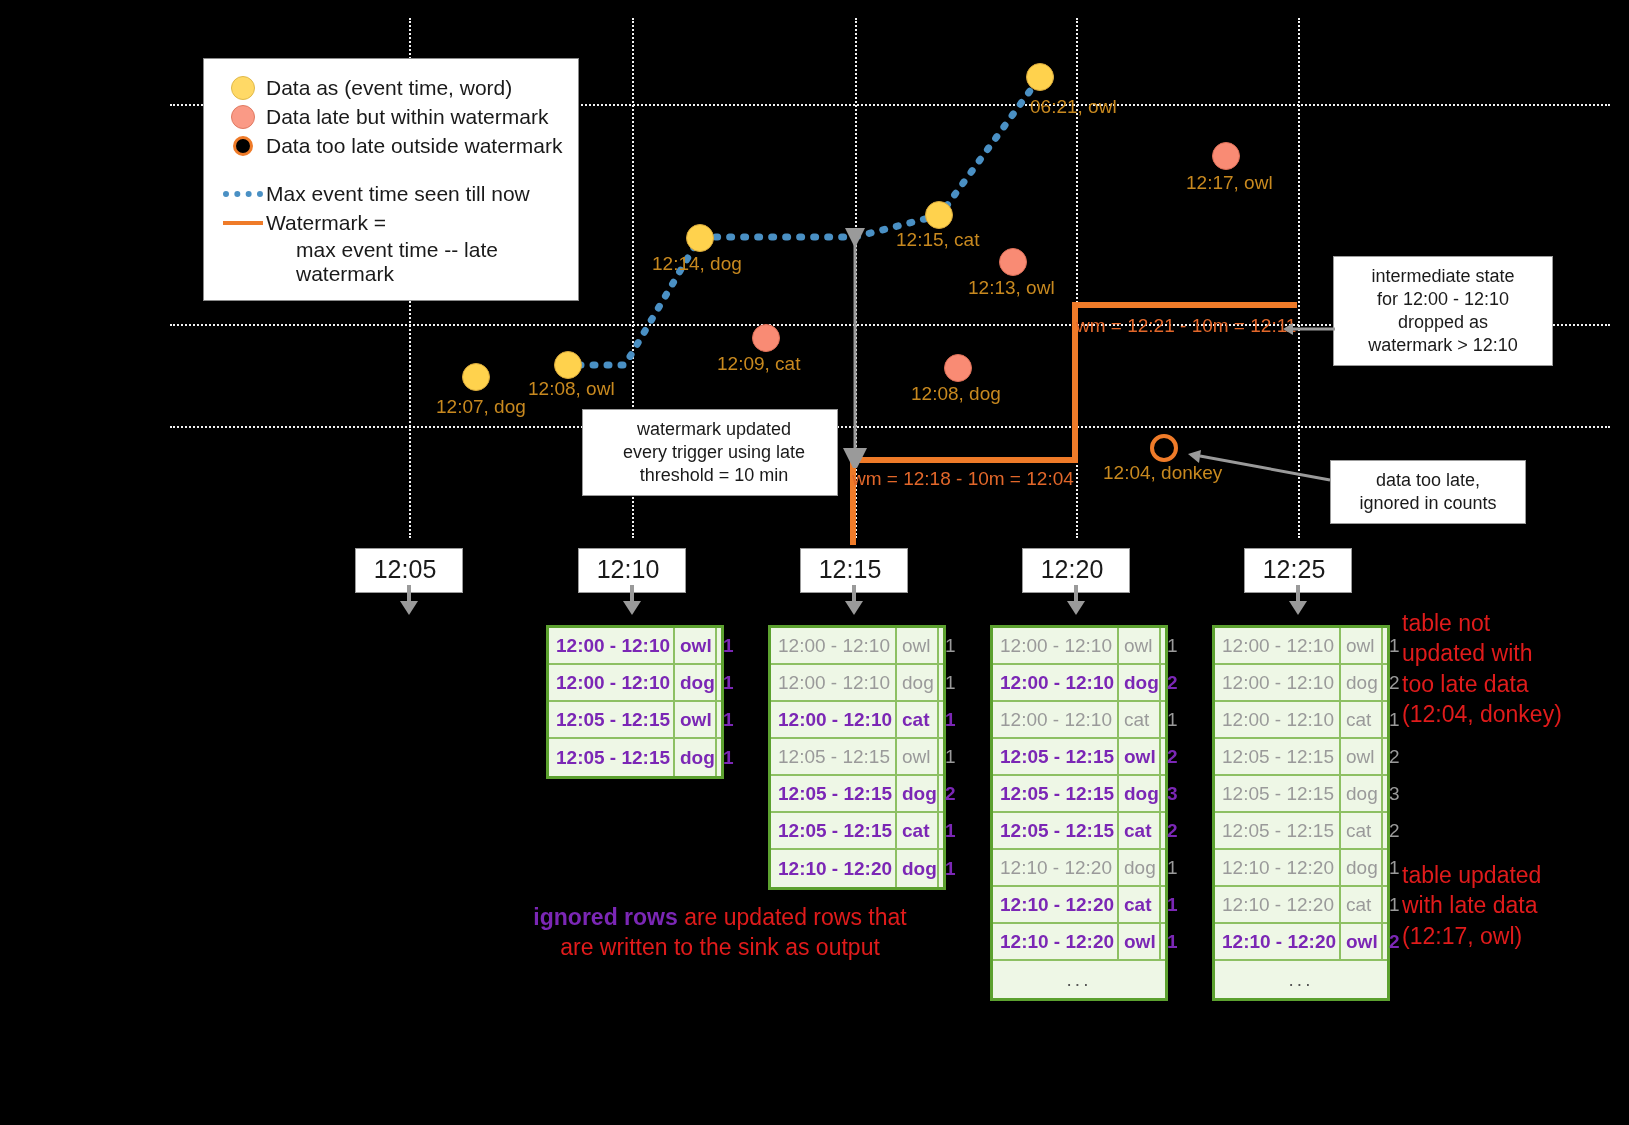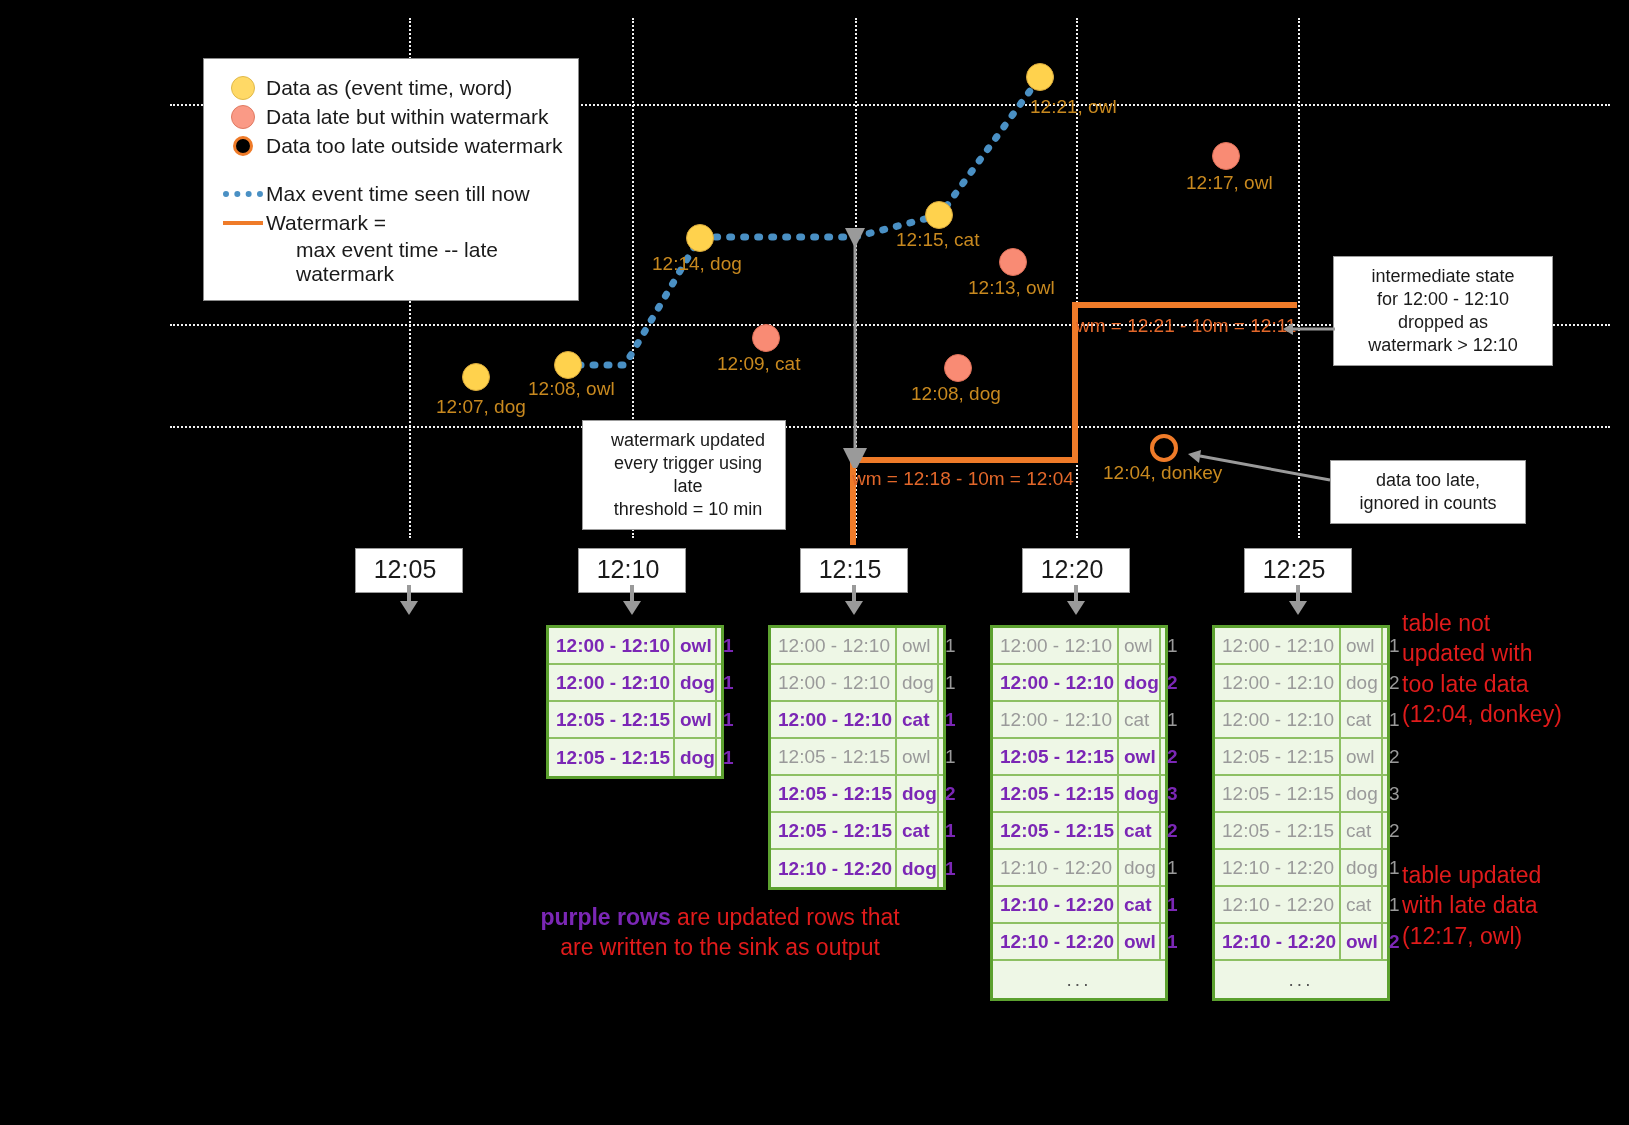--- a/index.html
+++ b/index.html
@@ -278,21 +278,21 @@
   <div class="point salmon" style="left:752px; top:324px;"></div>
   <div class="point-label" style="left:717px; top:353px;">12:09, cat</div>
 
   <div class="point yellow" style="left:686px; top:224px;"></div>
   <div class="point-label" style="left:652px; top:253px;">12:14, dog</div>
 
   <div class="point yellow" style="left:925px; top:201px;"></div>
   <div class="point-label" style="left:896px; top:229px;">12:15, cat</div>
 
   <div class="point yellow" style="left:1026px; top:63px;"></div>
-  <div class="point-label" style="left:1030px; top:96px;">12:21, owl</div>
+  <div class="point-label" style="left:1030px; top:96px;">06:21, owl</div>
 
   <div class="point salmon" style="left:999px; top:248px;"></div>
   <div class="point-label" style="left:968px; top:277px;">12:13, owl</div>
 
   <div class="point salmon" style="left:1212px; top:142px;"></div>
   <div class="point-label" style="left:1186px; top:172px;text-align:center;">12:17, owl</div>
 
   <div class="point salmon" style="left:944px; top:354px;"></div>
   <div class="point-label" style="left:911px; top:383px;">12:08, dog</div>
 
@@ -304,21 +304,21 @@
 
   <div class="callout" style="left:1333px; top:256px; width:220px; white-space:pre-line;"><span>intermediate state
 for 12:00 - 12:10
 dropped as
 watermark &gt; 12:10</span></div>
   <svg class="arrow-gray" style="left:1283px; top:318px; width:56px; height:22px;">
     <line x1="52" y1="11" x2="8" y2="11" stroke="#9a9a9a" stroke-width="3"></line>
     <path d="M0,11 L10,5 L10,17 z" fill="#9a9a9a"></path>
   </svg>
 
-  <div class="callout" style="left:582px; top:420px; width:204px; white-space:pre-line;padding-left:20px;"><span>watermark updated
+  <div class="callout" style="left:582px; top:409px; width:256px; white-space:pre-line;padding-left:20px;"><span>watermark updated
 every trigger using late
 threshold = 10 min</span></div>
 
   <div class="callout" style="left:1330px; top:460px; width:196px; white-space:pre-line;"><span>data too late,
 ignored in counts</span></div>
   <svg class="arrow-gray" style="left:1188px; top:448px; width:146px; height:40px;">
     <line x1="142" y1="32" x2="12" y2="8" stroke="#9a9a9a" stroke-width="3"></line>
     <path d="M0,6 L13,2 L11,15 z" fill="#9a9a9a"></path>
   </svg>
 
@@ -511,17 +511,17 @@
 
   <div class="note-red" style="left:1402px; top:608px; width:215px;">table not
 updated with
 too late data
 (12:04, donkey)</div>
   <div class="note-red" style="left:1402px; top:860px; width:215px;">table updated
 with late data
 (12:17, owl)</div>
 
   <div class="note-purple-line" style="left:500px; top:902px; width:440px;">
-    <span class="purple-word">purple rows</span><span> are updated rows that</span><br>
+    <span class="purple-word">ignored rows</span><span> are updated rows that</span><br>
     <span>are written to the sink as output</span>
   </div>
 
 </div>
 
 </body></html>

